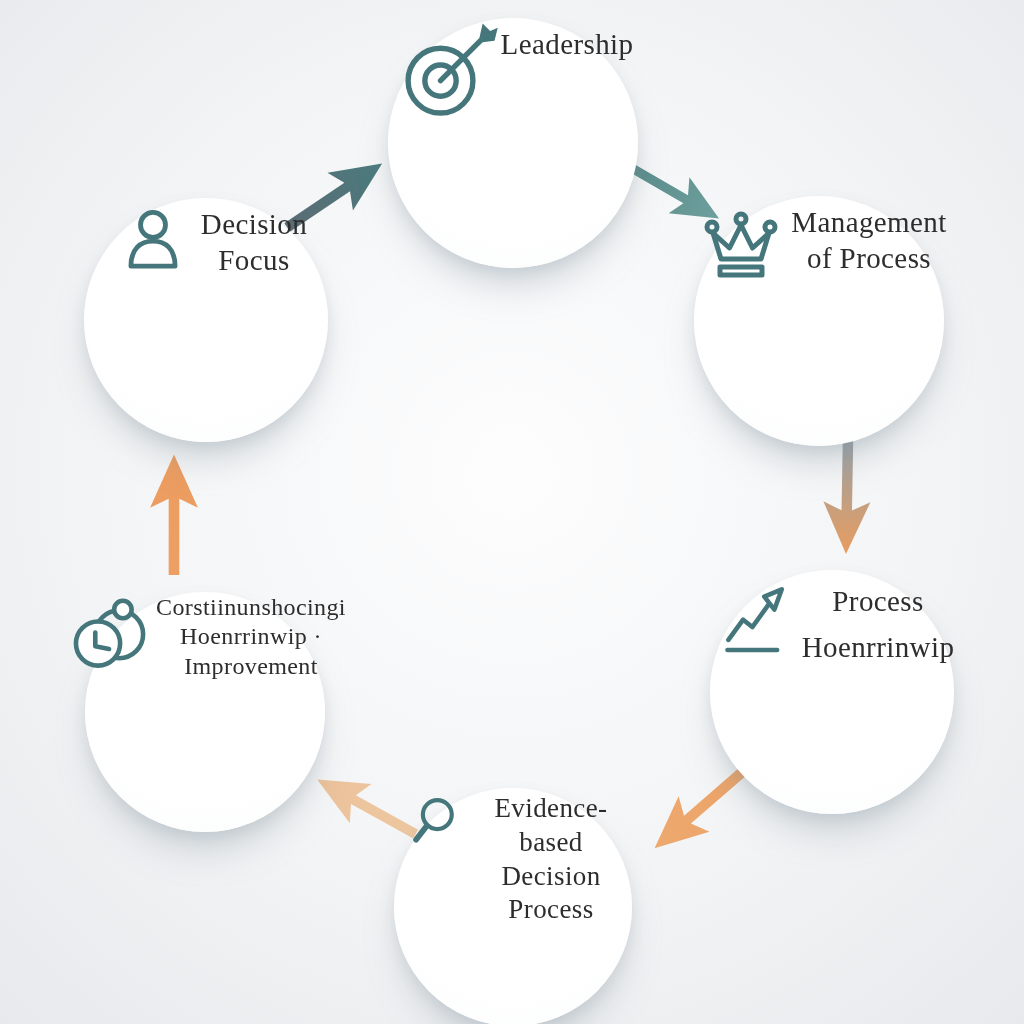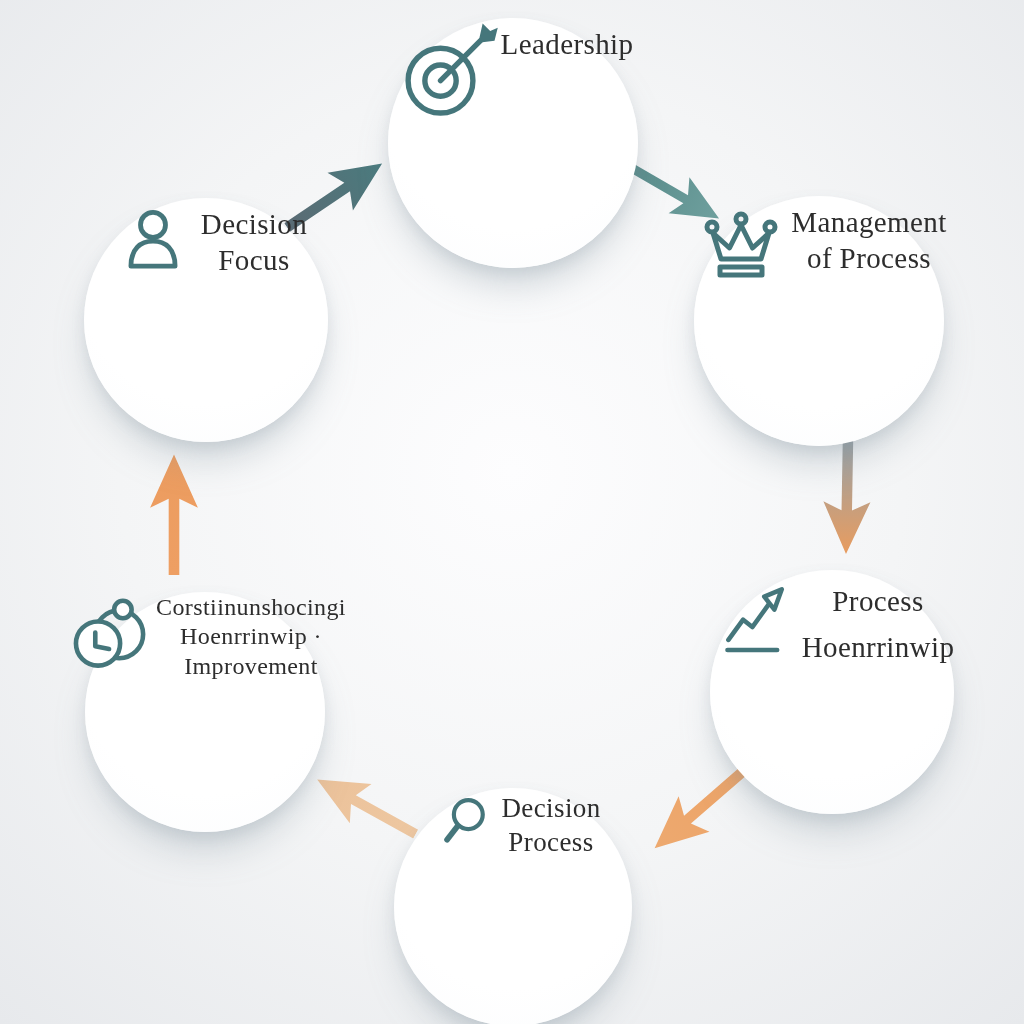--- a/index.html
+++ b/index.html
@@ -170,20 +170,21 @@
   <div class="node n-evidence">
     <div class="icon">
       <svg viewBox="0 0 100 100">
         <g fill="none" stroke="#45767b" stroke-width="5.5" stroke-linecap="round">
           <circle cx="57" cy="35" r="19"></circle>
           <line x1="43" y1="50" x2="29" y2="68" stroke-width="7.5"></line>
         </g>
       </svg>
     </div>
     <div class="label">
+      <div>Evidence-based</div>
       <div>Decision</div>
       <div>Process</div>
     </div>
   </div>
 
   <div class="node n-continuous">
     <div class="icon">
       <svg viewBox="0 0 100 100">
         <g fill="none" stroke="#45767b" stroke-width="5" stroke-linecap="round" stroke-linejoin="round">
           <circle cx="60" cy="46" r="26"></circle>

